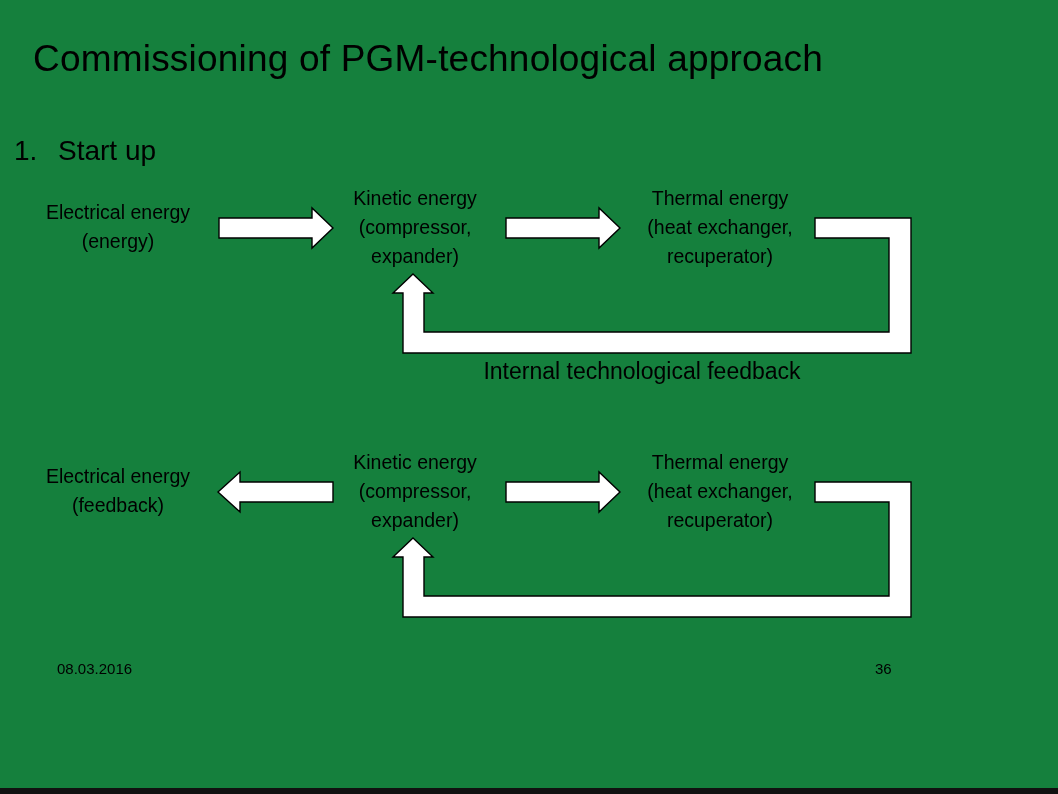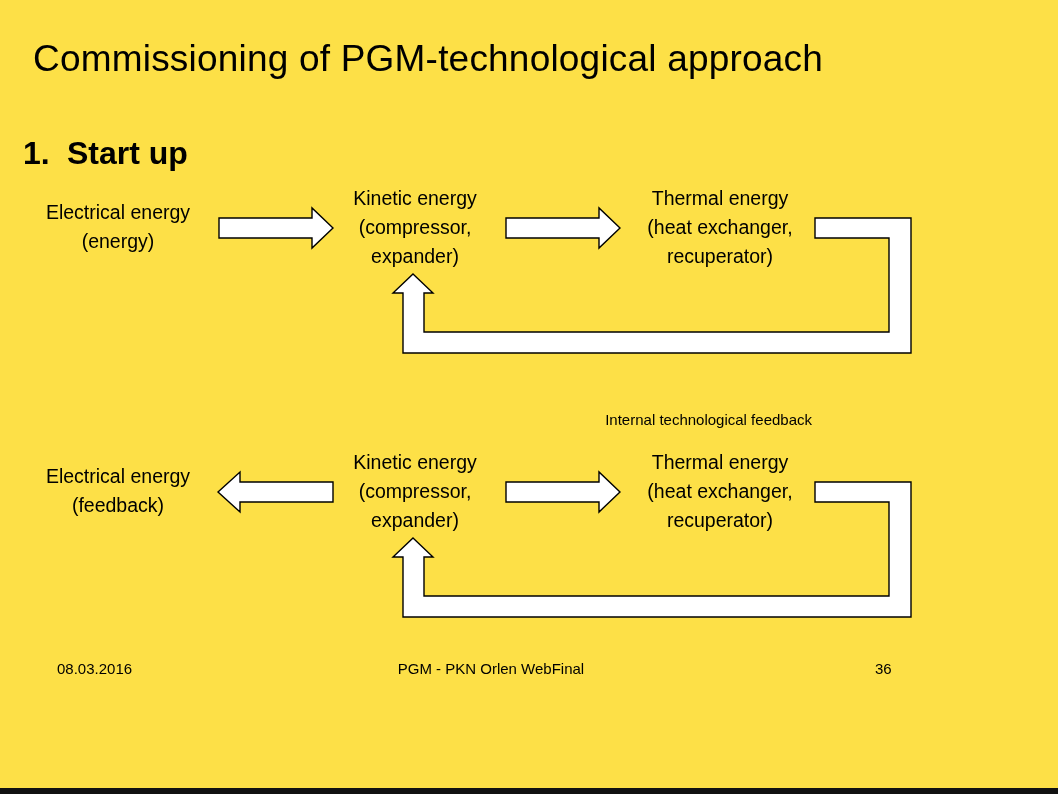--- a/index.html
+++ b/index.html
@@ -2,37 +2,37 @@
 <html><head>
 <meta charset="utf-8">
 <style>
   * { margin: 0; padding: 0; box-sizing: border-box; }
   html, body { background: #ffffff; }
   body { font-family: "Liberation Sans", sans-serif; color: #000; }
   .slide {
     position: relative;
     width: 1058px;
     height: 794px;
-    background: #fde047;
+    background: #15803d;
     overflow: hidden;
   }
   .title {
     position: absolute;
     left: 33px;
     top: 38px;
     font-size: 37px;
     font-weight: 400;
     white-space: nowrap;
     letter-spacing: 0.2px;
   }
   .section-heading {
     position: absolute;
-    left: 23px;
-    font-size: 32px;
-    font-weight: 700;
+    left: 14px;
+    font-size: 28px;
+    font-weight: 400;
     white-space: nowrap;
   }
   .section-heading .sec-num {
     display: inline-block;
     width: 44px;
   }
   .arrows {
     position: absolute;
     left: 0; top: 0;
     width: 1058px;
@@ -49,25 +49,24 @@
     font-size: 19.5px;
     line-height: 29px;
     text-align: center;
   }
   .node .nl { display: block; white-space: nowrap; }
   .feedback-label {
     position: absolute;
     left: 472px;
     top: 357px;
     width: 340px;
-    font-size: 15px;
+    font-size: 23px;
     line-height: 29px;
-    text-align: right;
+    text-align: center;
     white-space: nowrap;
-    margin-top: 48px;
   }
   .footer-item {
     position: absolute;
     top: 658px;
     font-size: 15px;
     line-height: 22px;
     white-space: nowrap;
   }
   .footer-date { left: 57px; }
   .footer-doc { left: 341px; width: 300px; text-align: center; }
@@ -130,18 +129,17 @@
     <span class="nl">(compressor,</span>
     <span class="nl">expander)</span>
   </div>
   <div class="node" style="left:618px; top:448px; width:204px">
     <span class="nl">Thermal energy</span>
     <span class="nl">(heat exchanger,</span>
     <span class="nl">recuperator)</span>
   </div>
 
   <div class="footer-item footer-date">08.03.2016</div>
-  <div class="footer-item footer-doc">PGM - PKN Orlen WebFinal</div>
   <div class="footer-item footer-page">36</div>
 
   <div class="bottom-bar"></div>
 
 </div>
 
 </body></html>

